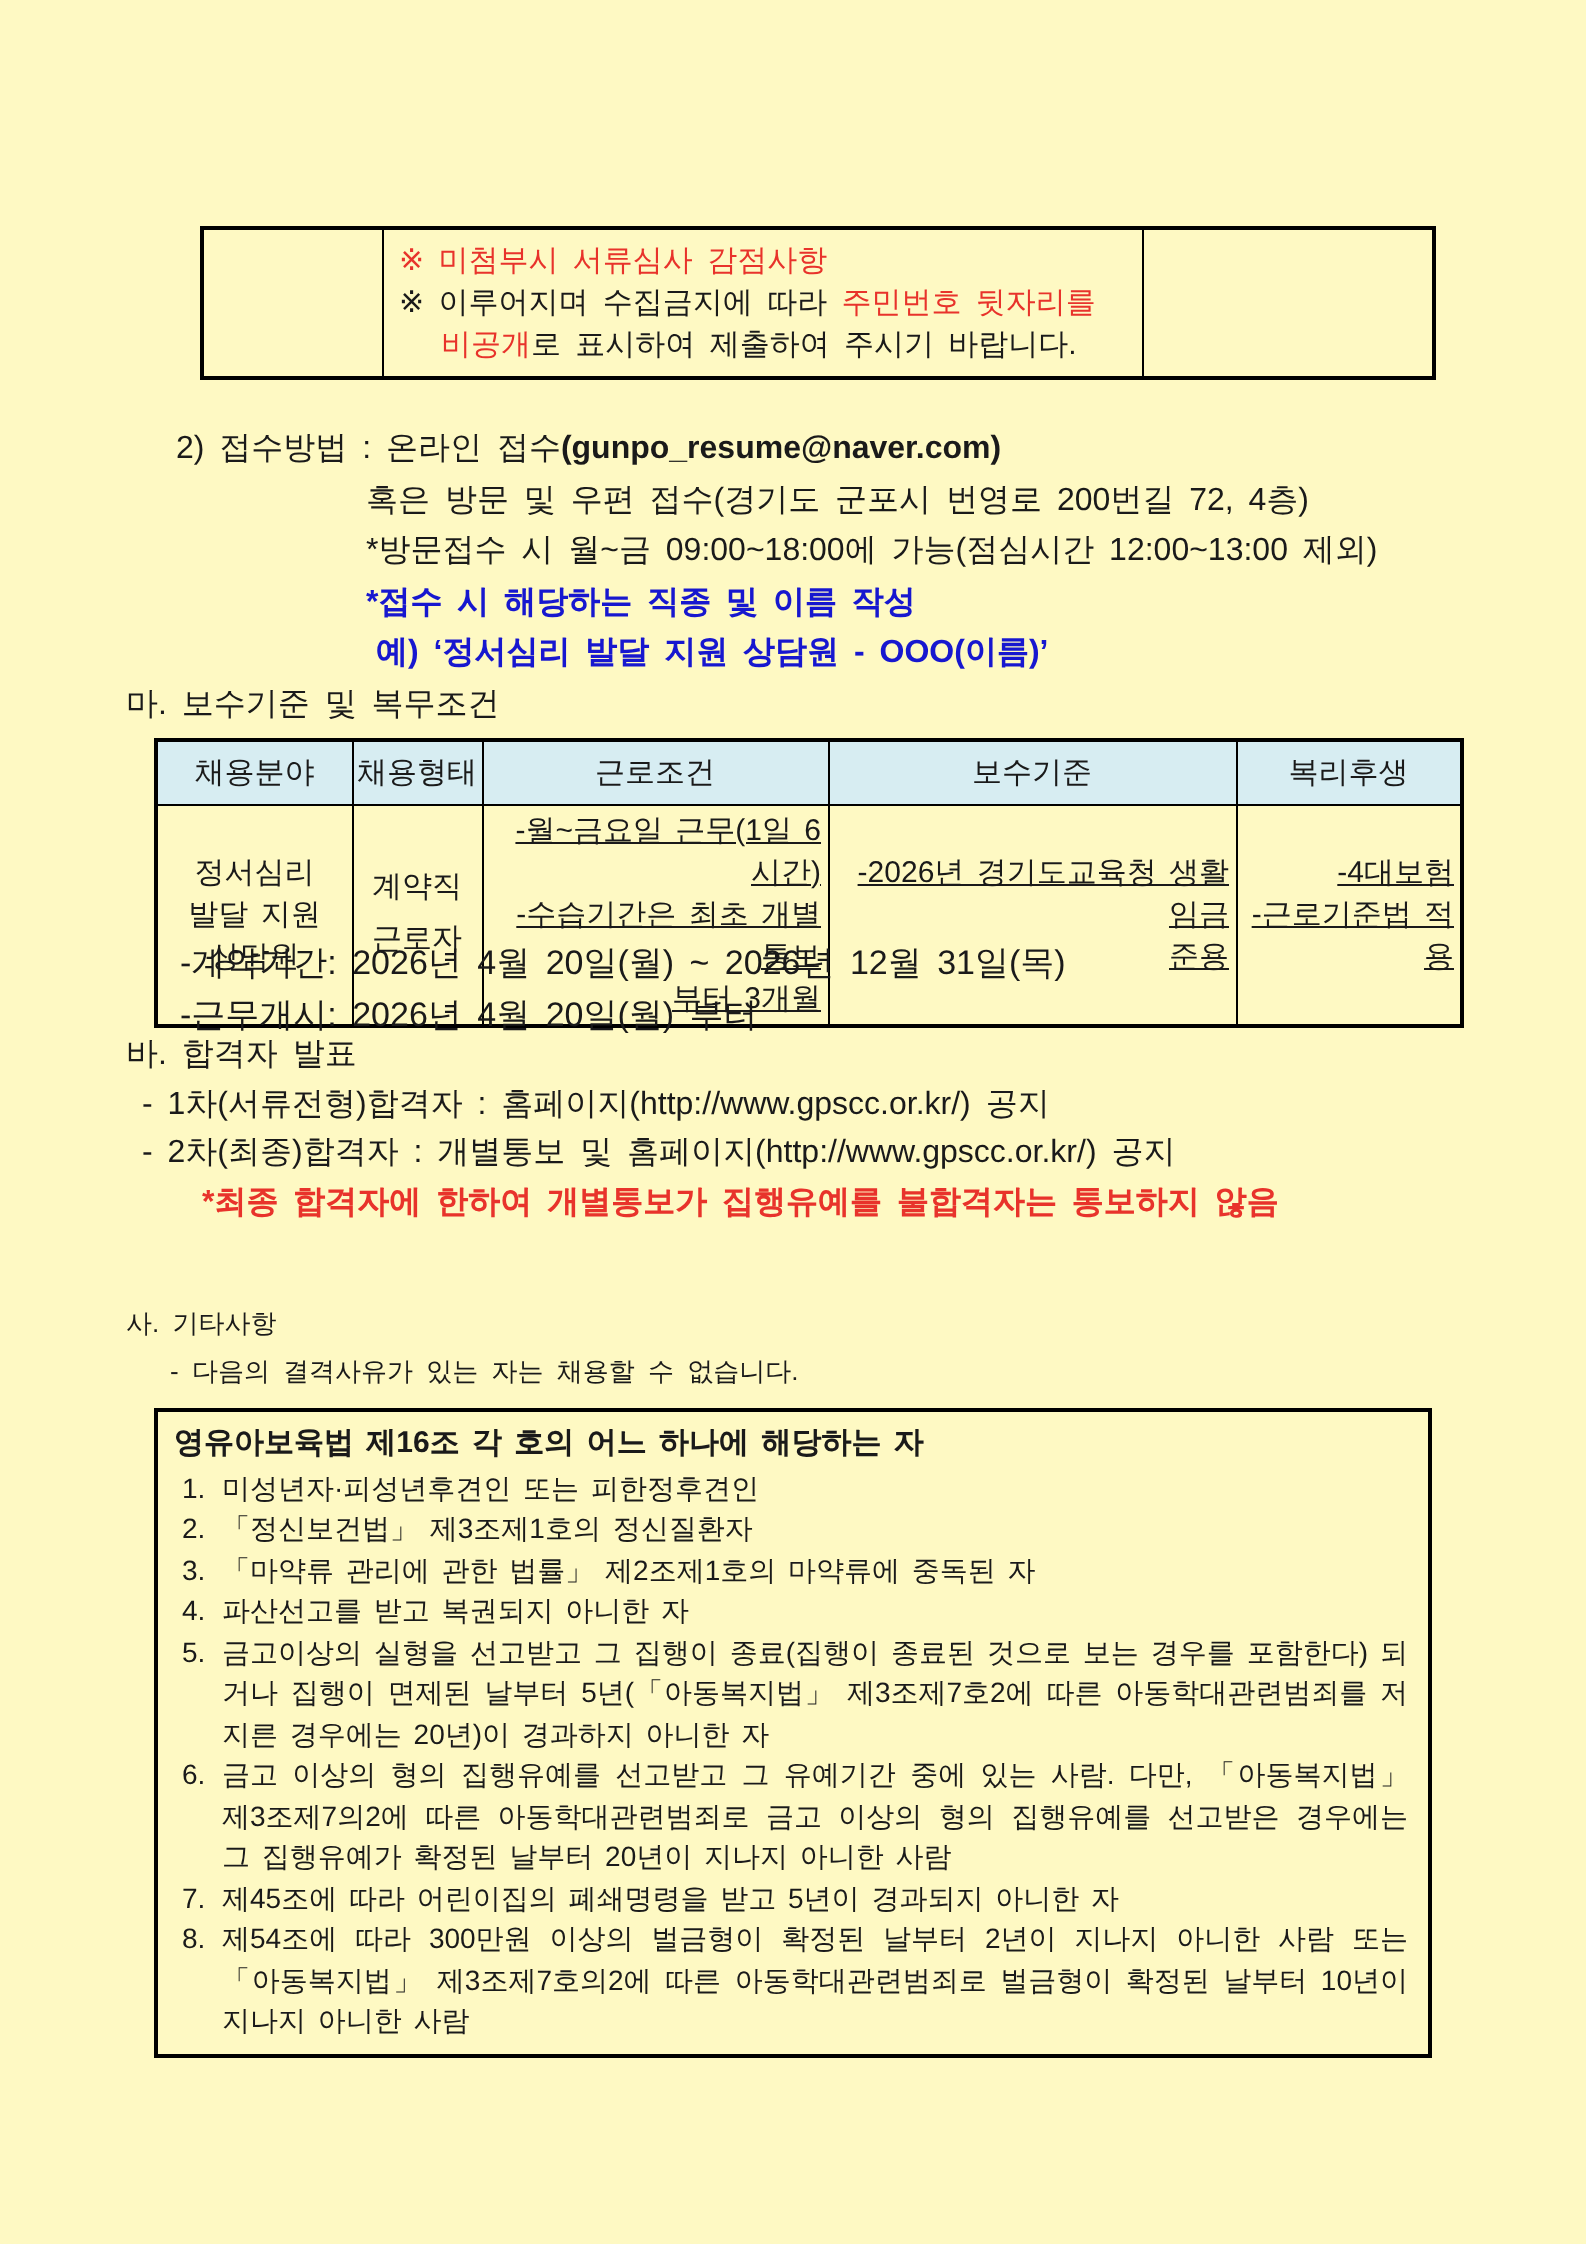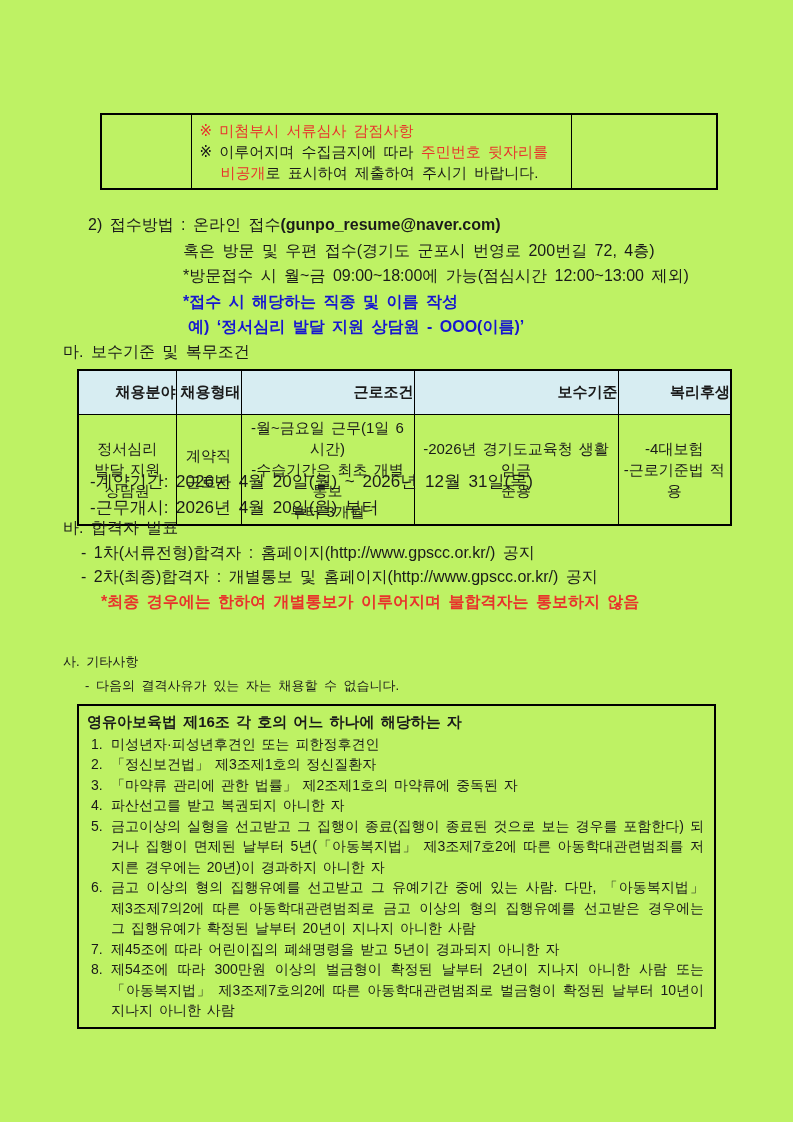--- a/index.html
+++ b/index.html
@@ -1,19 +1,19 @@
 <!DOCTYPE html>
 <html style="--red: #e8332b; --blue: #1717cf; --header_bg: #d7edf2;"><head>
 <meta charset="utf-8">
 <style>
   * { margin:0; padding:0; box-sizing:border-box; }
   html,body { background:#ffffff; }
   .page {
     position:relative; width:793px; height:1122px; margin:0 auto;
-    background:#bef264; overflow:hidden;
+    background:#fef9c3; overflow:hidden;
     font-family:"Liberation Sans","DejaVu Sans",sans-serif;
     color:#1a1a1a; word-spacing:3px;
   }
   .red  { color:var(--red); }
   .blue { color:var(--blue); font-weight:bold; }
   .bold { font-weight:bold; }
 
   
   .notice-table {
     position:absolute; left:100px; top:113px; width:616px;
@@ -31,34 +31,34 @@
 
   
   .ma-title { position:absolute; left:63px; top:342px; font-size:16px; }
   .ma-table {
     position:absolute; left:77px; top:369px; width:653px;
     border-collapse:collapse; table-layout:fixed; border:2px solid #000;
     font-size:15px; word-spacing:2px;
   }
   .ma-table th, .ma-table td { border:1px solid #000; }
   .ma-table th {
-    background:var(--header_bg); font-weight:bold; height:44px;
-    text-align:right; font-size:15px;
+    background:var(--header_bg); font-weight:normal; height:32px;
+    text-align:center; font-size:15px;
   }
   .ma-table td { height:67px; vertical-align:middle; }
   .cell-center { text-align:center; }
   .lh21 { line-height:21px; }
   .lh26 { line-height:26px; }
-  .cell-left { text-align:center; padding:2px 3px; }
+  .cell-left { text-align:right; padding:2px 3px;text-decoration:underline; }
 
   .ma-notes { position:absolute; left:90px; top:469px; font-size:17px; line-height:26px; }
 
   
   .ba { position:absolute; left:63px; top:516px; font-size:16px; line-height:24.6px; }
-  .ba .item { margin-left:18px; }
+  .ba .item { margin-left:8px; }
   .ba .note { margin-left:38px; font-weight:bold; }
 
   
   .sa { position:absolute; left:63px; top:650px; font-size:13px; line-height:23.5px; }
   .sa .intro { margin-left:22px; }
 
   .law-box {
     position:absolute; left:77px; top:704px; width:639px; min-height:300px;
     border:2px solid #000; padding:6px 10px 6px 8px;
     font-size:14px; line-height:20.5px; word-spacing:2px;
@@ -147,21 +147,21 @@
 
   <div class="ma-notes">
     <div>-계약기간: 2026년 4월 20일(월) ~ 2026년 12월 31일(목)</div>
     <div>-근무개시: 2026년 4월 20일(월) 부터</div>
   </div>
 
   <div class="ba">
     <div>바. 합격자 발표</div>
     <div class="item">- 1차(서류전형)합격자 : 홈페이지(http://www.gpscc.or.kr/) 공지</div>
     <div class="item">- 2차(최종)합격자 : 개별통보 및 홈페이지(http://www.gpscc.or.kr/) 공지</div>
-    <div class="note red">*최종 경우에는 한하여 개별통보가 이루어지며 불합격자는 통보하지 않음</div>
+    <div class="note red">*최종 합격자에 한하여 개별통보가 집행유예를 불합격자는 통보하지 않음</div>
   </div>
 
   <div class="sa">
     <div>사. 기타사항</div>
     <div class="intro">- 다음의 결격사유가 있는 자는 채용할 수 없습니다.</div>
   </div>
 
   <div class="law-box">
     <div class="law-title">영유아보육법 제16조 각 호의 어느 하나에 해당하는 자</div>
     <div class="law-item">

